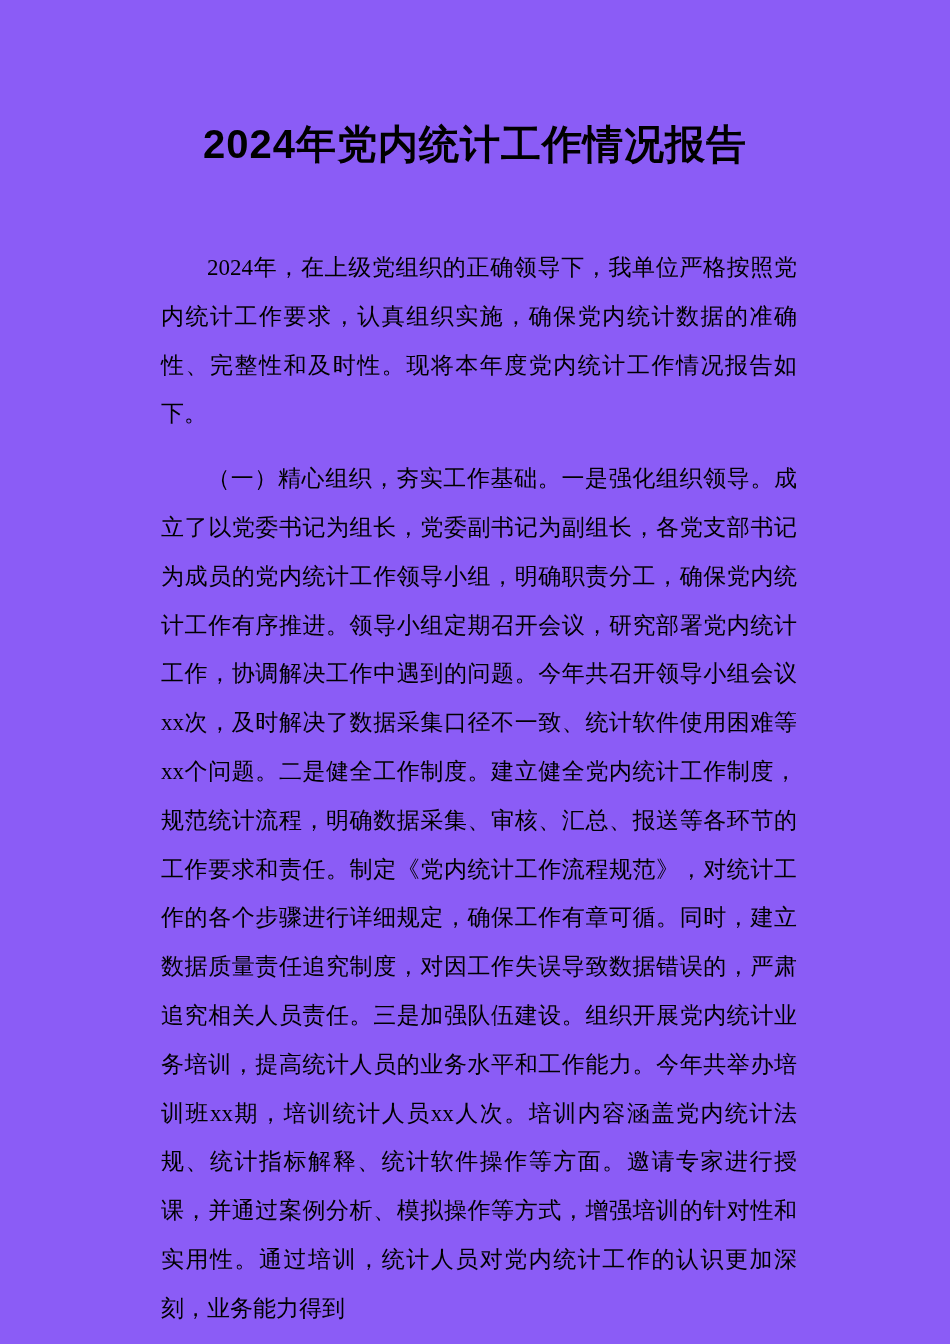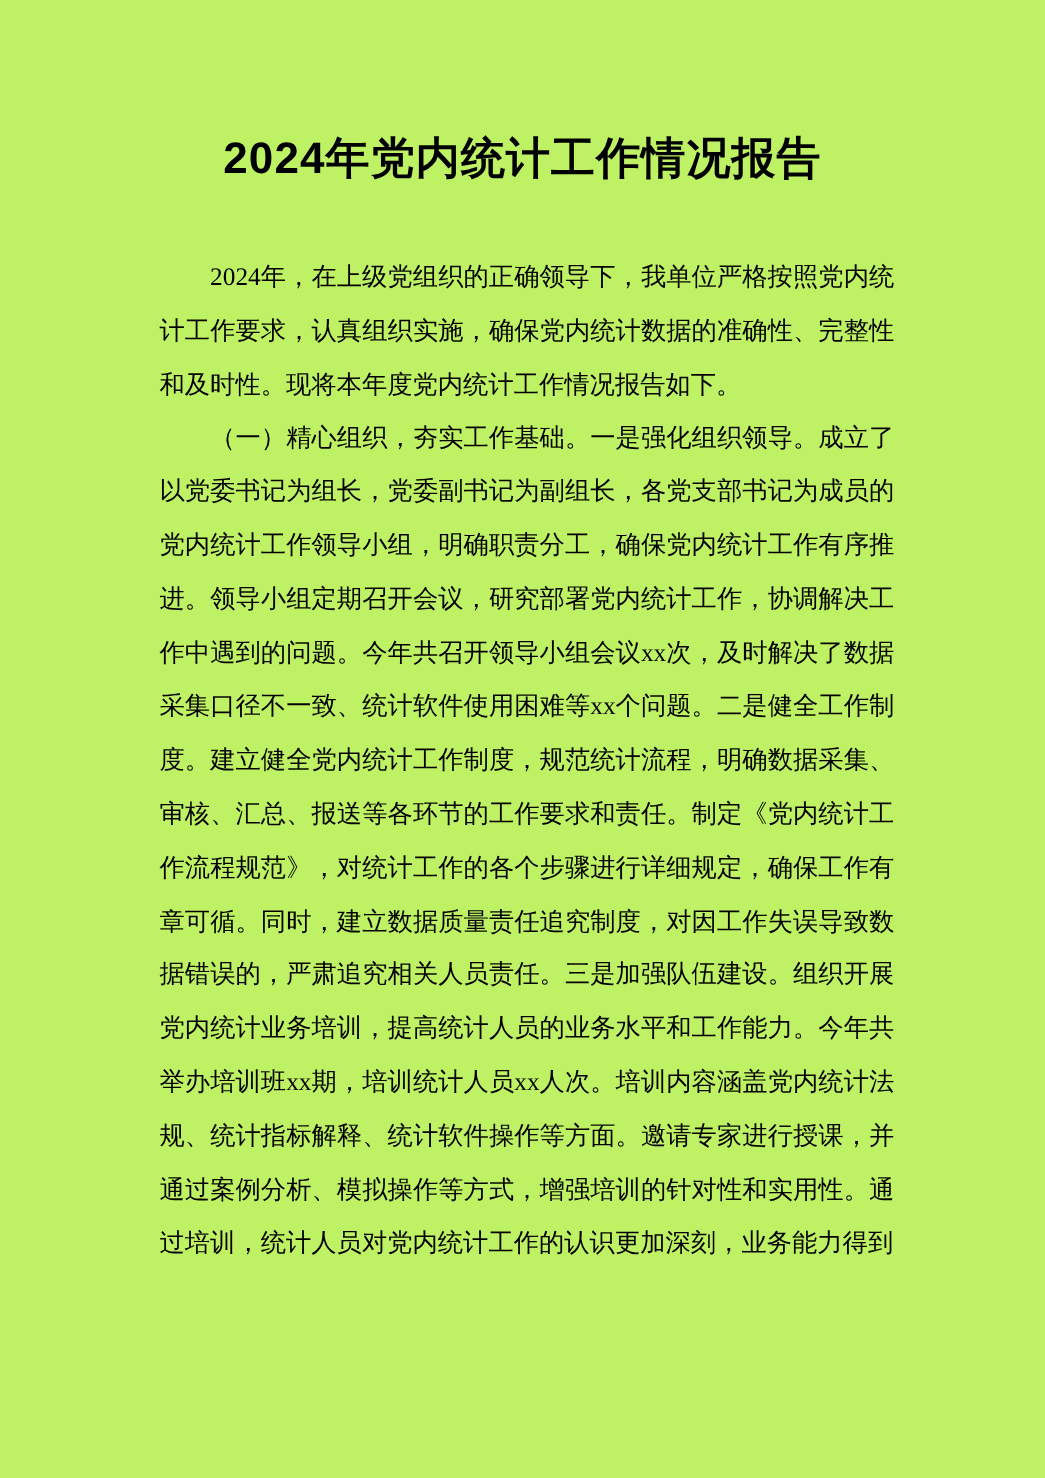--- a/index.html
+++ b/index.html
@@ -4,21 +4,21 @@
 <style>
   html, body {
     margin: 0;
     padding: 0;
     background: #ffffff;
   }
   .page {
     position: relative;
     width: 950px;
     height: 1344px;
-    background: #bef264;
+    background: #8b5cf6;
     overflow: hidden;
   }
   .doc-title {
     position: absolute;
     left: 141px;
     top: 116px;
     width: 668px;
     margin: 0;
     font-family: "Liberation Sans", "DejaVu Sans", sans-serif;
     font-weight: 800;
@@ -34,21 +34,21 @@
     top: 228px;
     width: 668px;
     font-family: "Liberation Serif", "DejaVu Serif", serif;
     font-size: 23px;
     line-height: 48.8px;
     color: #000000;
     text-align: justify;
     text-justify: inter-ideograph;
   }
   .doc-content p {
-    margin: 0;
+    margin: 16px;
     padding: 0;
     text-indent: 2em;
   }
   .doc-content p.heading {
     text-indent: 2.6em;
   }
 </style>
 </head>
 <body>
 

